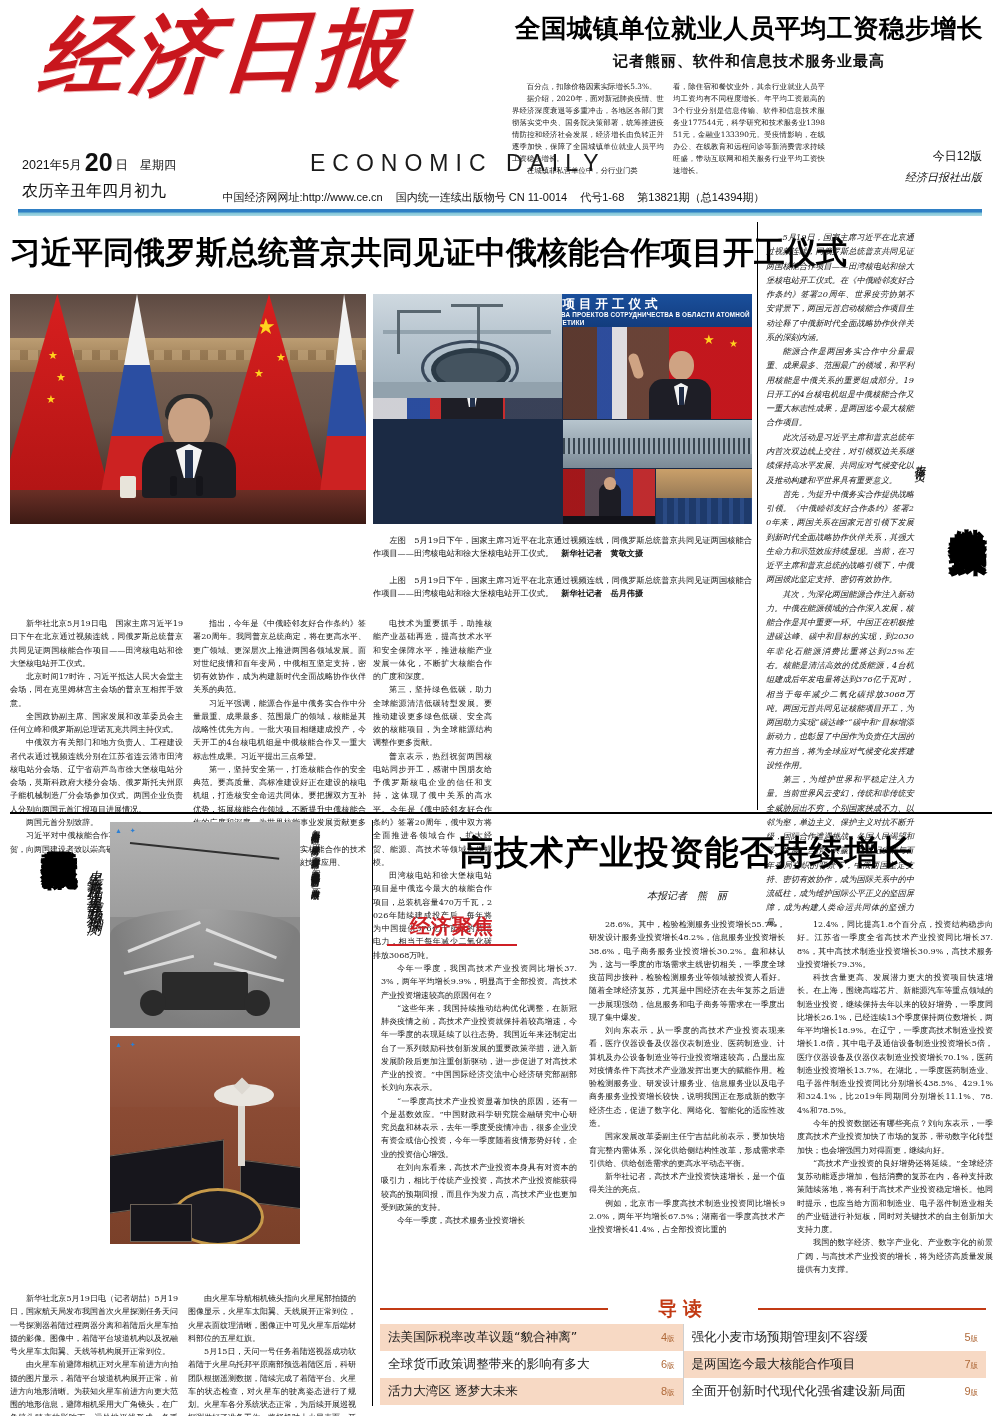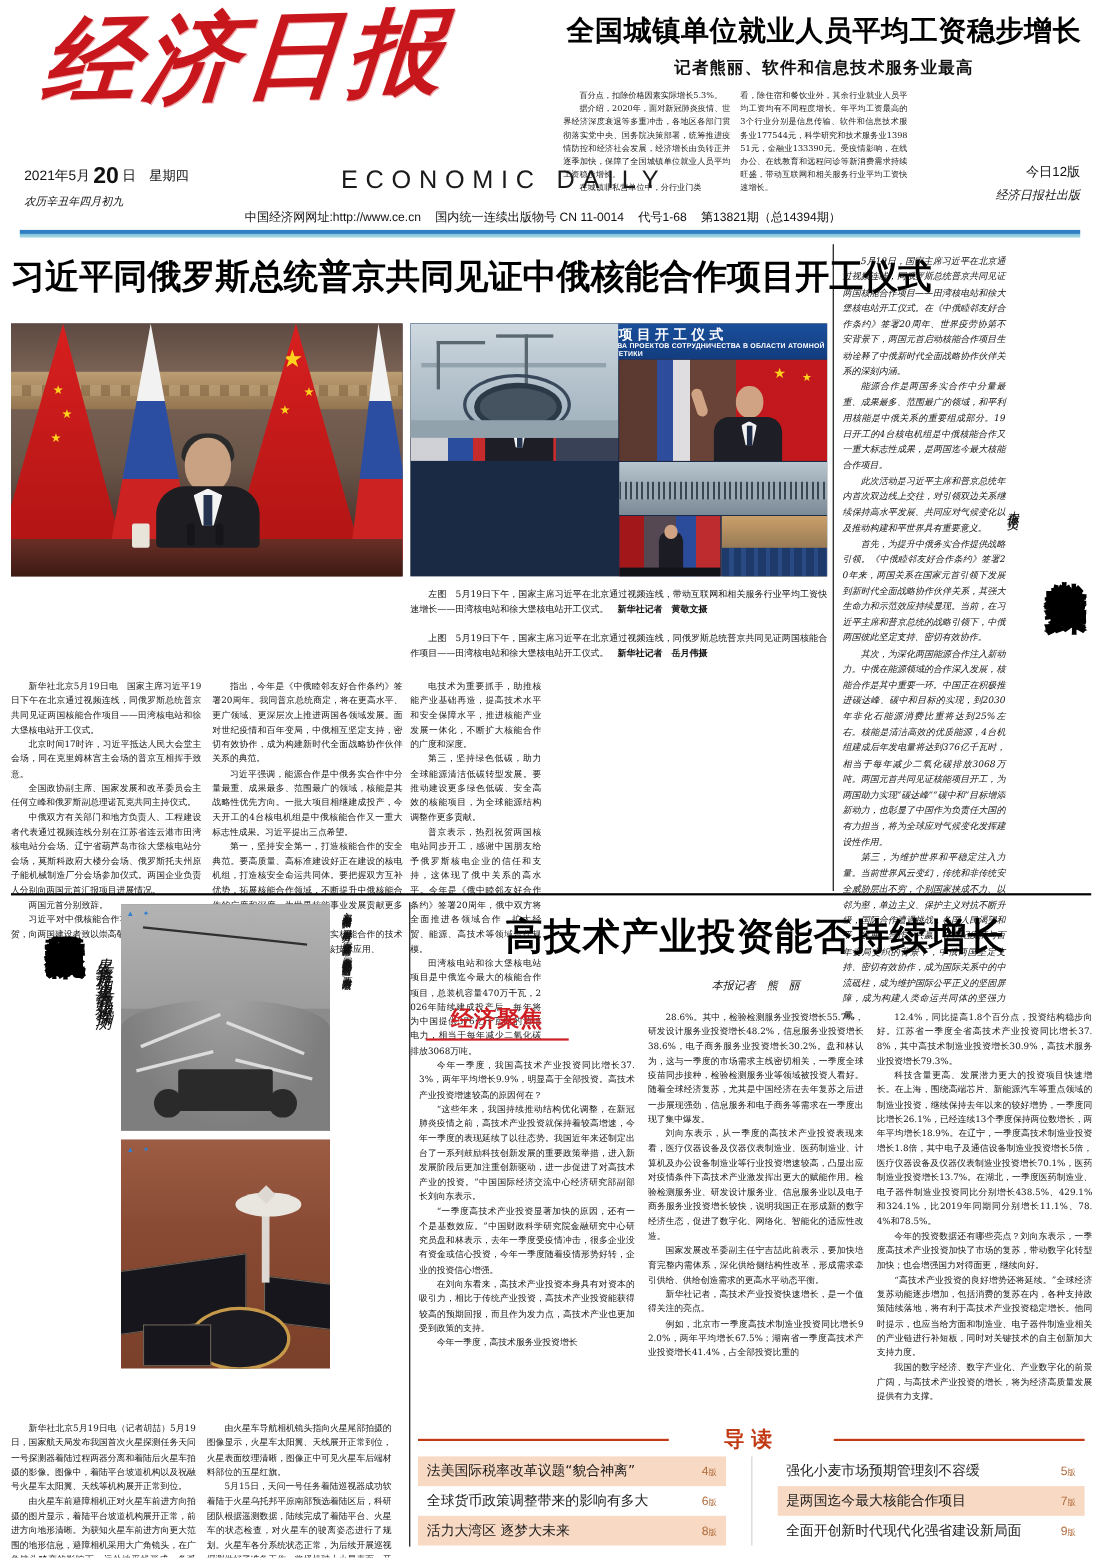--- a/index.html
+++ b/index.html
@@ -18,23 +18,23 @@
     font-family:"DejaVu Serif",serif;
     font-size:86px;line-height:1.0;font-weight:bold;color:#c8161d;
     letter-spacing:6px;
     font-style:italic;
     transform:skewX(-6deg) rotate(-1.5deg);
     text-shadow:1px 1px 0 rgba(200,22,29,.35);
     white-space:nowrap;
   }
   .date-block{position:absolute;left:22px;top:148px;width:260px;}
   .date-line1{font-family:"Liberation Sans",sans-serif;font-size:12.5px;color:#111;white-space:nowrap;}
-  .date-line1 .bigday{font-size:21px;font-weight:bold;vertical-align:-2px;padding:0 3px;}
+  .date-line1 .bigday{font-size:25px;font-weight:bold;vertical-align:-2px;padding:0 3px;}
   .date-line1 .wk{padding-left:12px;font-size:12px;}
-  .date-line2{font-family:"Liberation Serif",serif;font-size:10px;margin-top:4px;color:#111;font-style:italic;}
+  .date-line2{font-family:"Liberation Serif",serif;font-size:16px;margin-top:4px;color:#111;}
   .eng-title{
     position:absolute;left:310px;top:150px;
     font-family:"Liberation Sans",sans-serif;
     font-size:23px;letter-spacing:7px;color:#1a1a1a;font-weight:400;
   }
   .today-block{position:absolute;right:18px;top:148px;text-align:right;}
   .today-1{font-family:"Liberation Sans",sans-serif;font-size:12px;}
   .today-2{font-family:"Liberation Serif",serif;font-size:11px;margin-top:5px;font-style:italic;}
   .pubinfo{
     position:absolute;left:0;top:190px;width:1000px;text-align:center;
@@ -226,21 +226,21 @@
   
   .guide{position:absolute;left:380px;top:1296px;width:606px;height:112px;}
   .guide-head{position:relative;height:26px;}
   .guide-head .lbl{
     position:absolute;left:50%;transform:translateX(-50%);top:0;
     font-family:"DejaVu Sans","Liberation Sans",sans-serif;font-weight:bold;
     font-size:19px;color:#c23a14;letter-spacing:6px;background:#fff;padding:0 10px;
   }
   .guide-head .ln{position:absolute;top:12px;height:1.5px;background:#c23a14;}
   .guide-grid{position:absolute;left:0;top:28px;width:606px;}
-  .grow{display:flex;height:27px;gap:23px;}
+  .grow{display:flex;height:27px;}
   .gcell{flex:1;display:flex;align-items:center;padding:0 8px;box-sizing:border-box;}
   .gcell.tint{background:#f7d9c4;}
   .gcell .gtxt{
     flex:1;font-family:"DejaVu Sans","Liberation Sans",sans-serif;
     font-size:12.6px;color:#1c1c1c;white-space:nowrap;overflow:hidden;
   }
   .gcell .gpg{
     font-family:"Liberation Sans",sans-serif;font-size:11px;color:#b06a3a;padding-left:6px;white-space:nowrap;
   }
   .gcell .gpg i{font-size:7.5px;font-style:normal;}
@@ -382,21 +382,21 @@
         </div>
 
         <div class="qrtBR">
           <div style="position:absolute;inset:0;background:linear-gradient(to bottom,#caa06a,#6b5844);"></div>
           <div style="position:absolute;left:0;bottom:0;width:100%;height:26px;background:repeating-linear-gradient(90deg,#1e3a6b 0 7px,#2a4a84 7px 11px);"></div>
         </div>
       </div>
     </div>
 
     <div class="caption cap1">
-      <span class="ind"><span>左图　5月19日下午，国家主席习近平在北京通过视频连线，带动互联网和相关服务行业平均工资快速增长——田湾核电站和徐大堡核电站开工仪式。</span>　<span class="capcredit">新华社记者　黄敬文摄</span></span>
+      <span class="ind"><span>左图　5月19日下午，国家主席习近平在北京通过视频连线，同俄罗斯总统普京共同见证两国核能合作项目——田湾核电站和徐大堡核电站开工仪式。</span>　<span class="capcredit">新华社记者　黄敬文摄</span></span>
     </div>
     <div class="caption cap2">
       <span class="ind"><span>上图　5月19日下午，国家主席习近平在北京通过视频连线，同俄罗斯总统普京共同见证两国核能合作项目——田湾核电站和徐大堡核电站开工仪式。</span>　<span class="capcredit">新华社记者　岳月伟摄</span></span>
     </div>
 
     <div class="lead-body">
       <div class="lb-col">
           <div class="body-t ind">
             <span class="ind">新华社北京5月19日电　国家主席习近平19日下午在北京通过视频连线，同俄罗斯总统普京共同见证两国核能合作项目——田湾核电站和徐大堡核电站开工仪式。</span>
             <span class="ind">北京时间17时许，习近平抵达人民大会堂主会场，同在克里姆林宫主会场的普京互相挥手致意。</span>

